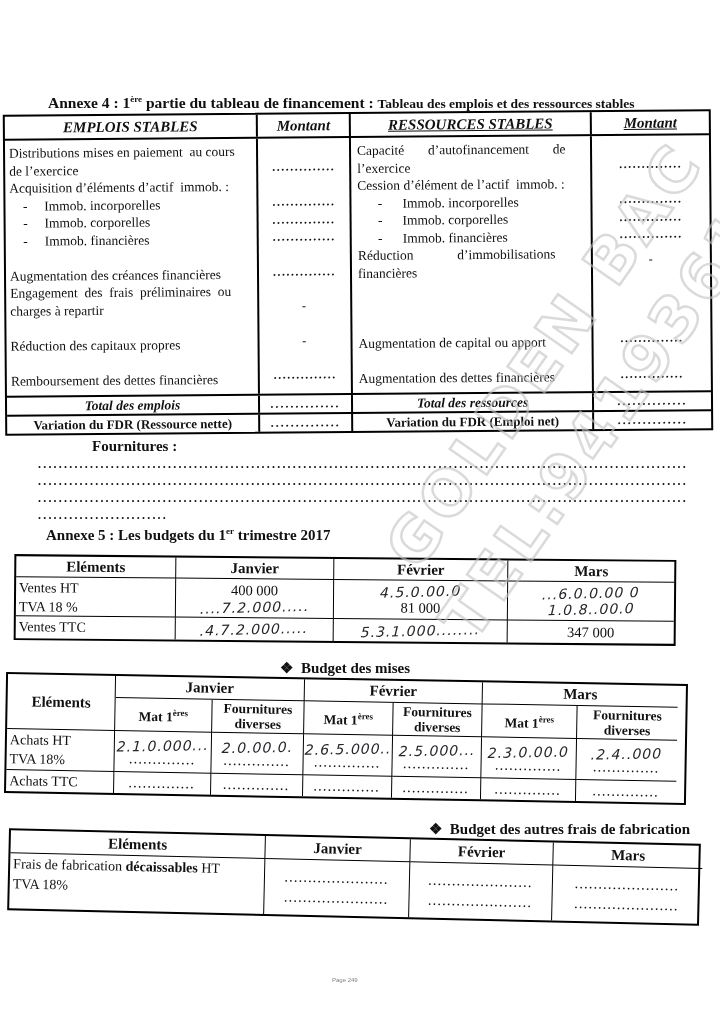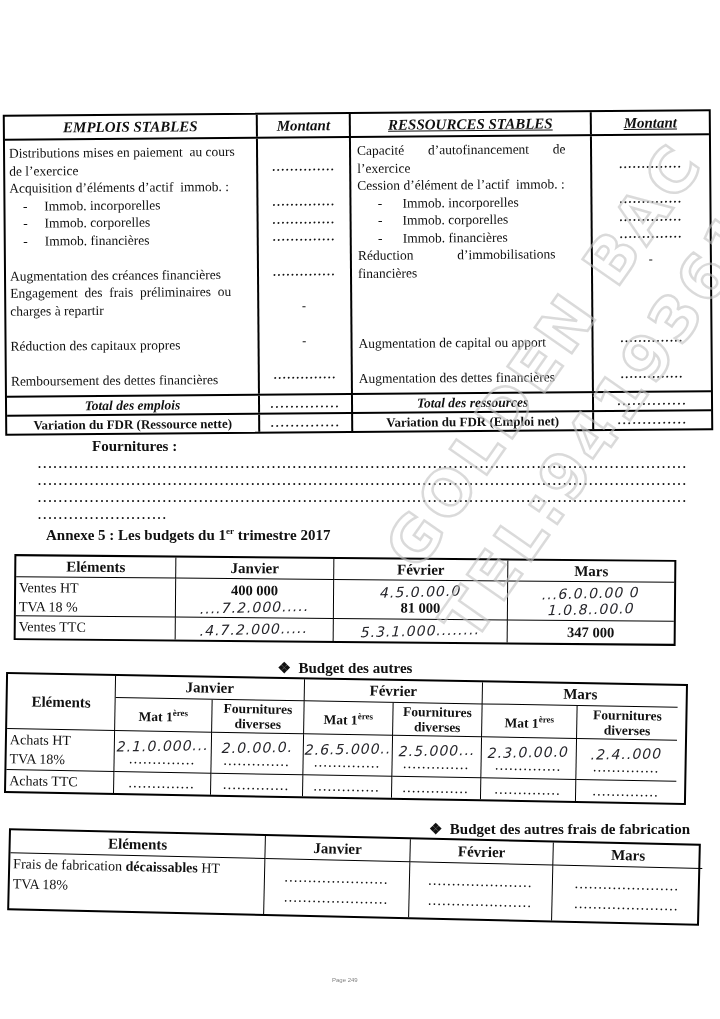--- a/index.html
+++ b/index.html
@@ -92,38 +92,39 @@
           display:flex; flex-direction:column; align-items:center; justify-content:center; }
 
   .ft { left: 8px; top: 836px; width: 692px;
         grid-template-columns: 255px 145px 143px 149px;
         transform: rotate(1.3deg); }
   .ft .rh { height: 23px; } .ft .r1 { height: 55px; }
 
   .hw { font-family: "DejaVu Sans", sans-serif; font-style: italic;
         letter-spacing: 1px; color: #26262b; font-size: 14px;
         display: inline-block; transform: rotate(-2deg) skewX(-4deg); line-height: 16px; }
-  .pv { font-weight: bold; font-size: 14.5px; }
+  .pv { font-weight: normal; font-size: 14.5px; }
 
   .micro { position: absolute; left: 332px; top: 977px; font-size: 6px; color: #555;
            opacity: .75; letter-spacing: 0; font-family: "Liberation Sans", sans-serif; }
   .footer { position: absolute; left: 0; top: 992px; width: 720px; text-align: center;
             font-family: "Liberation Sans", sans-serif; font-weight: bold; font-size: 16px; }
   .dash { font-weight: bold; }
 </style>
 </head>
 <body>
 
 <div class="page">
 
   <div class="watermark">
     <div>GOLDEN BAC</div>
     <div>TEL:94193616</div>
   </div>
 
+  <div class="abs ttl" style="left:48px; top:94px;"><span>Annexe 4 : 1</span><sup>ère</sup><span> partie du tableau de financement : </span><span class="small">Tableau des emplois et des ressources stables</span></div>
 
   <div class="t1">
     <div class="t1-head">
       <div class="hc hc1">EMPLOIS STABLES</div>
       <div class="hc hc2">Montant</div>
       <div class="hc hc3 u">RESSOURCES STABLES</div>
       <div class="hc hc4 u">Montant</div>
     </div>
     <div class="t1-body">
       <div class="t1col colL">
@@ -231,21 +232,21 @@
         <span class="hw">.4.7.2.000.....</span>
       </div>
     <div class="c r2 vcell br">
         <span class="hw">5.3.1.000........</span>
       </div>
     <div class="c r2 vcell">
         <span class="pv">347 000</span>
       </div>
   </div>
 
-  <div class="sec-head" style="top:659px;"><span>❖</span>&nbsp;&nbsp;<span>Budget des autres</span></div>
+  <div class="sec-head" style="top:659px;"><span>❖</span>&nbsp;&nbsp;<span>Budget des mises</span></div>
 
   <div class="gt at">
     <div class="c hcell br bb" style="grid-row:span 2">Eléments</div>
     <div class="c h1 hcell br bb" style="grid-column:span 2">Janvier</div>
     <div class="c h1 hcell br bb" style="grid-column:span 2">Février</div>
     <div class="c h1 hcell bb" style="grid-column:span 2">Mars</div>
 
     <div class="c h2 subh br bb">
         <span><span>Mat 1</span><sup>ères</sup></span>
       </div>

